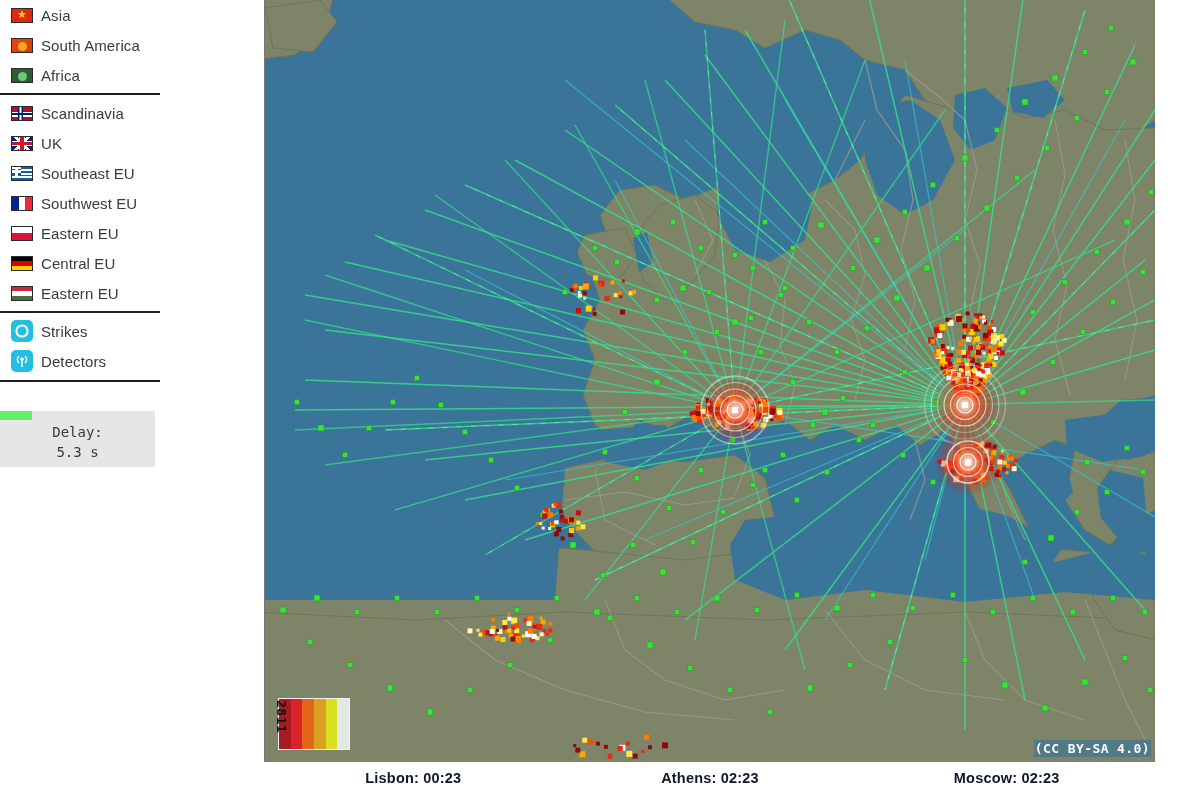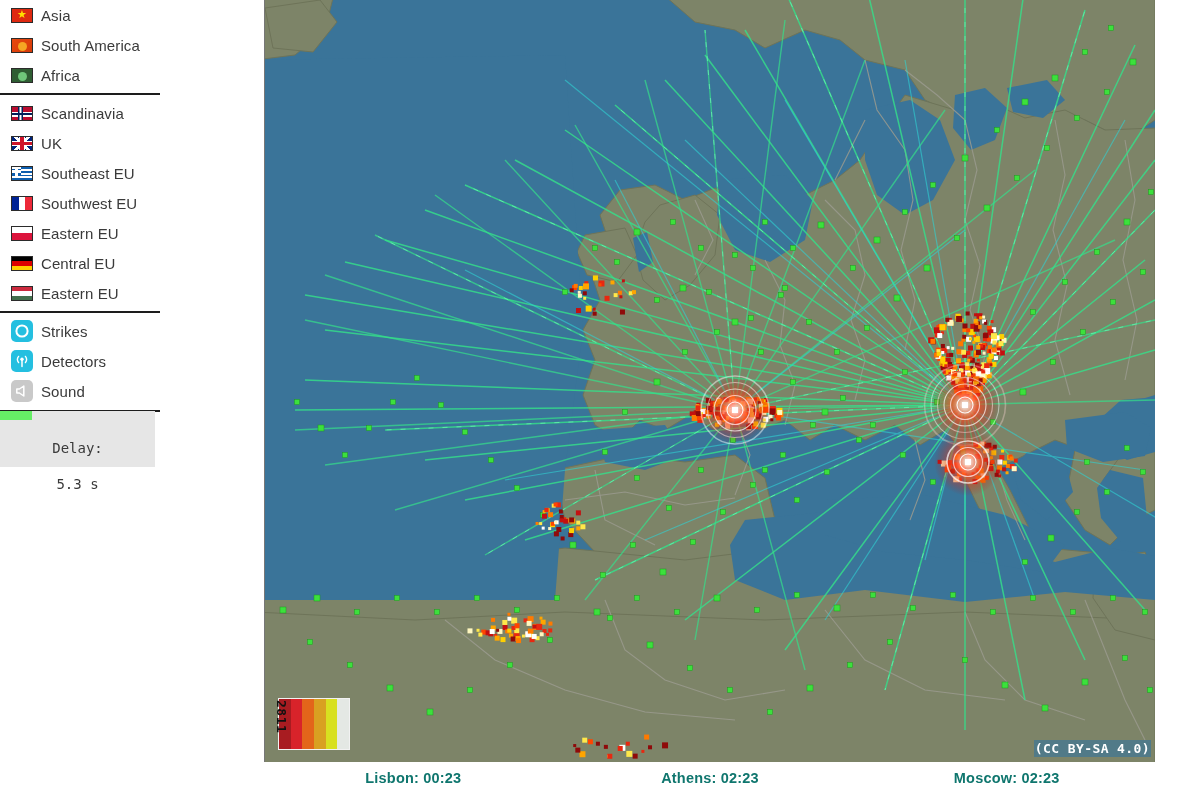--- a/index.html
+++ b/index.html
@@ -126,21 +126,21 @@
   #delay-bar {
     position: absolute; left: 0; top: 0; width: 32px; height: 9px;
     background: #66ee66;
   }
   #delay-text {
     position: absolute; left: 0; top: 11px; width: 155px;
     text-align: center;
     font-family: "DejaVu Sans Mono", monospace;
     font-size: 14px; color: #3a3a3a; line-height: 20px;
   }
-  #delay-text .v { display: block; margin-top: 16px; }
+  #delay-text .v { display: block; }
 
   
   #map {
     position: absolute; left: 265px; top: 0; width: 890px; height: 762px;
     background: #3a7499; overflow: hidden;
   }
   #map-svg { position: absolute; left: 0; top: 0; }
   .map-edge-l {
     position: absolute; left: 264px; top: 0; width: 1px; height: 762px;
     background: #777; 
@@ -171,21 +171,21 @@
     letter-spacing: .4px;
   }
 
   
   #clocks {
     position: absolute; left: 265px; top: 770px; width: 890px; height: 30px;
     display: flex;
   }
   #clocks .clk {
     flex: 1 1 0; text-align: center;
-    font-size: 14.5px; font-weight: bold; color: #0f766e;
+    font-size: 14.5px; font-weight: bold; color: #0f172a;
     font-family: "Liberation Sans", sans-serif;
     letter-spacing: .2px;
   }
 </style>
 </head>
 <body>
 
 <div id="app">
 
   <div id="sidebar">
@@ -258,28 +258,20 @@
       <div class="legend-item">
         <span class="tog on">
           <svg width="16" height="16" viewBox="0 0 16 16">
             <circle cx="8" cy="6.3" r="1.7" fill="#ffffff"></circle>
             <path d="M8 7.6 L8 13.4" stroke="#ffffff" stroke-width="1.5" stroke-linecap="round"></path>
             <path d="M4.6 3.4 a5 5 0 0 0 0 6.2" fill="none" stroke="#ffffff" stroke-width="1.4" stroke-linecap="round"></path>
             <path d="M11.4 3.4 a5 5 0 0 1 0 6.2" fill="none" stroke="#ffffff" stroke-width="1.4" stroke-linecap="round"></path>
           </svg>
         </span>
         <span class="lbl">Detectors</span>
-      </div>
-      <div class="legend-item">
-        <span class="tog off">
-          <svg width="16" height="16" viewBox="0 0 16 16">
-            <path d="M9.8 3 L5.4 6 L2.8 6 L2.8 10 L5.4 10 L9.8 13 Z" fill="none" stroke="#ffffff" stroke-width="1.5" stroke-linejoin="round"></path>
-          </svg>
-        </span>
-        <span class="lbl">Sound</span>
       </div>
     </div>
 
     <div class="divider" style="margin-top:4px;"></div>
 
     <div id="delay-wrap">
       <div id="delay-bar"></div>
       <div id="delay-text">
         <span class="v">Delay:</span>
         <span class="v">5.3 s</span>

